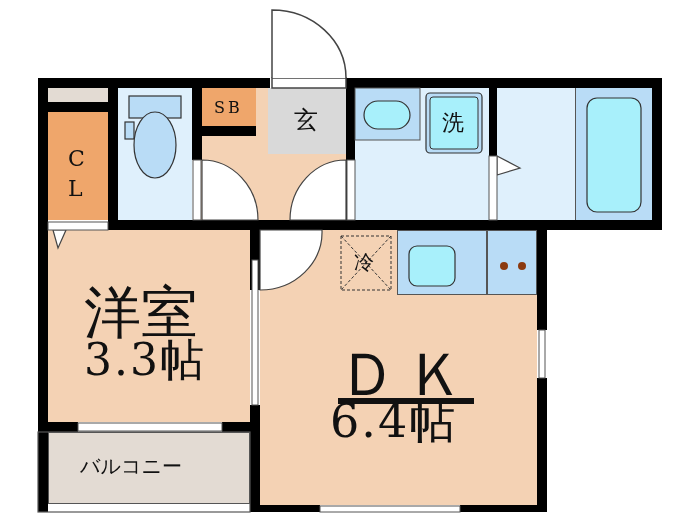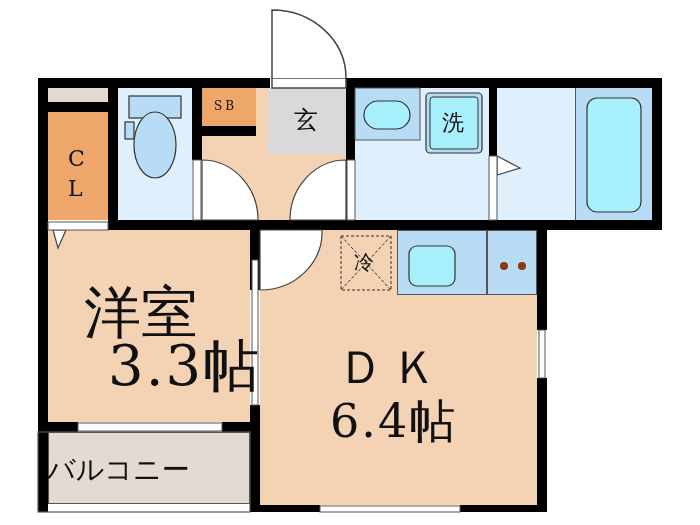--- a/index.html
+++ b/index.html
@@ -95,21 +95,21 @@
     <rect x="48" y="222" width="60" height="8"></rect>
     <rect x="193" y="160" width="8" height="60"></rect>
     <rect x="347" y="160" width="8" height="60"></rect>
     <rect x="489" y="156" width="8" height="64"></rect>
   </g>
   <rect x="38" y="432" width="212" height="80" fill="none" stroke="#555" stroke-width="1.2"></rect>
 </svg>
 
 <div class="lbl" style="left:68px;top:148px;font-size:22px;">C</div>
 <div class="lbl" style="left:68px;top:178px;font-size:22px;">L</div>
-<div class="lbl" style="left:214px;top:100px;font-size:12px;letter-spacing:3px;">SB</div>
+<div class="lbl" style="left:214px;top:100px;font-size:16px;letter-spacing:3px;">SB</div>
 <div class="lbl" style="left:294px;top:108px;font-size:24px;">玄</div>
 <div class="lbl" style="left:442px;top:112px;font-size:22px;">洗</div>
 <div class="lbl" style="left:354px;top:252px;font-size:20px;">冷</div>
 <div class="lbl" style="left:84px;top:284px;font-size:57px;">洋室</div>
-<div class="lbl" style="left:84px;top:338px;font-size:56px;letter-spacing:2px;margin-left:24px;">3.3帖</div>
-<div class="lbl" style="left:338px;top:344px;font-size:46px;letter-spacing:8px;">ＤＫ</div>
+<div class="lbl" style="left:84px;top:338px;font-size:44px;letter-spacing:2px;">3.3帖</div>
+<div class="lbl" style="left:338px;top:344px;font-size:60px;letter-spacing:8px;text-decoration:underline;">ＤＫ</div>
 <div class="lbl" style="left:330px;top:398px;font-size:46px;letter-spacing:2px;text-align:right;">6.4帖</div>
-<div class="lbl" style="left:47px;top:456px;font-size:28px;">バルコニー</div>
+<div class="lbl" style="left:80px;top:456px;font-size:20px;">バルコニー</div>
 
 </body></html>

